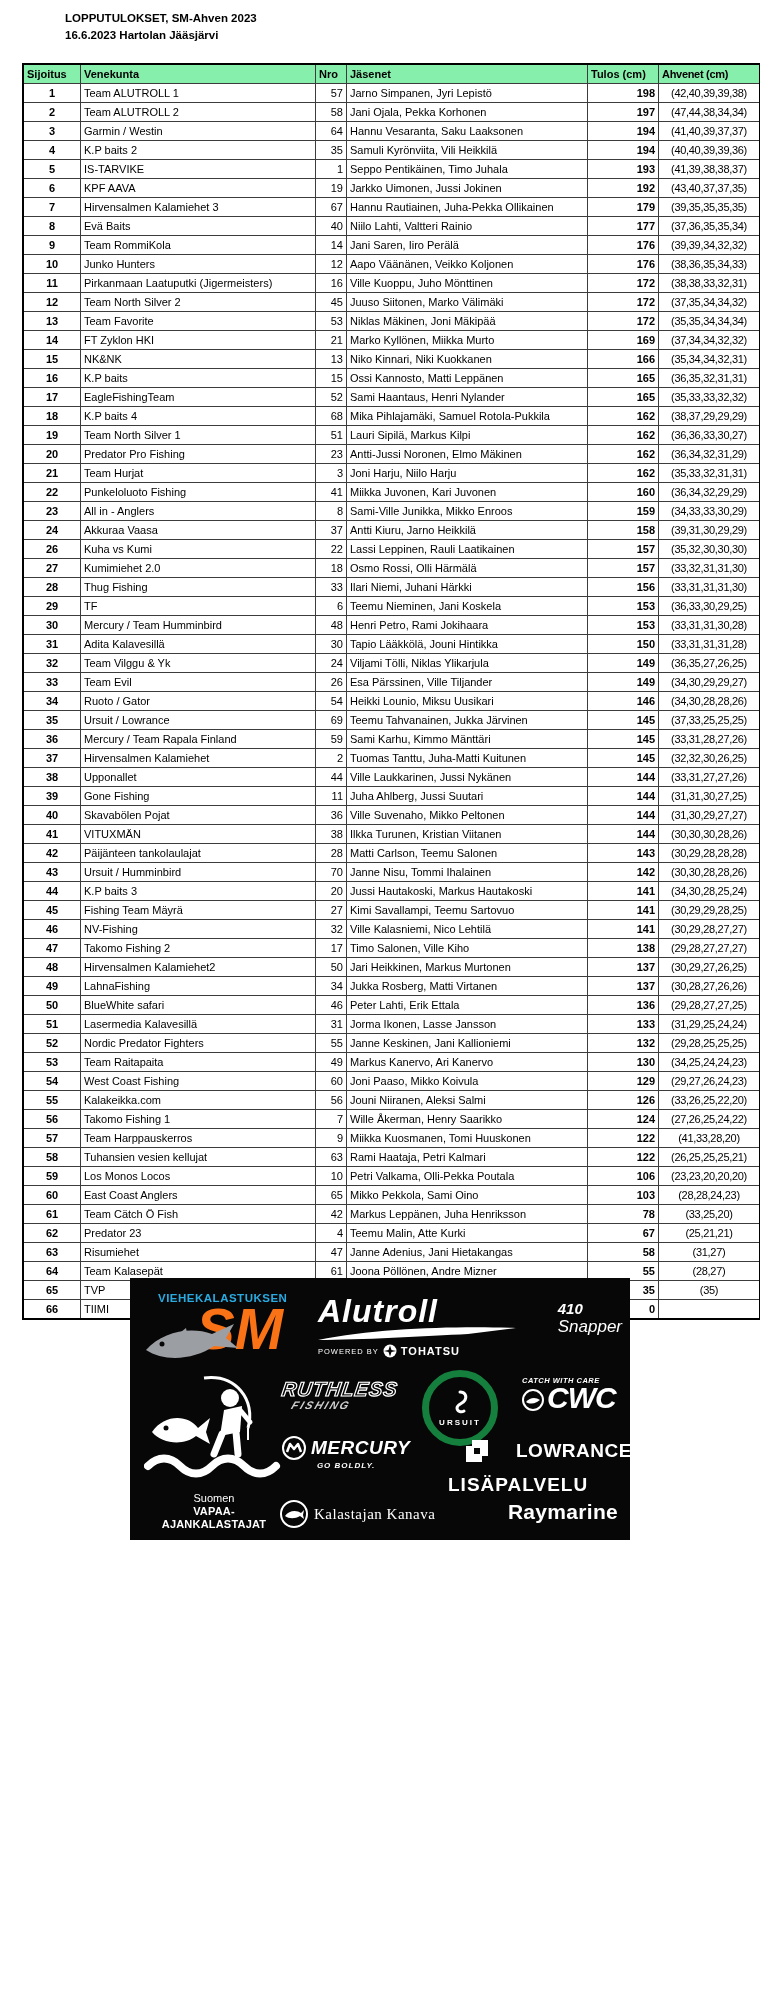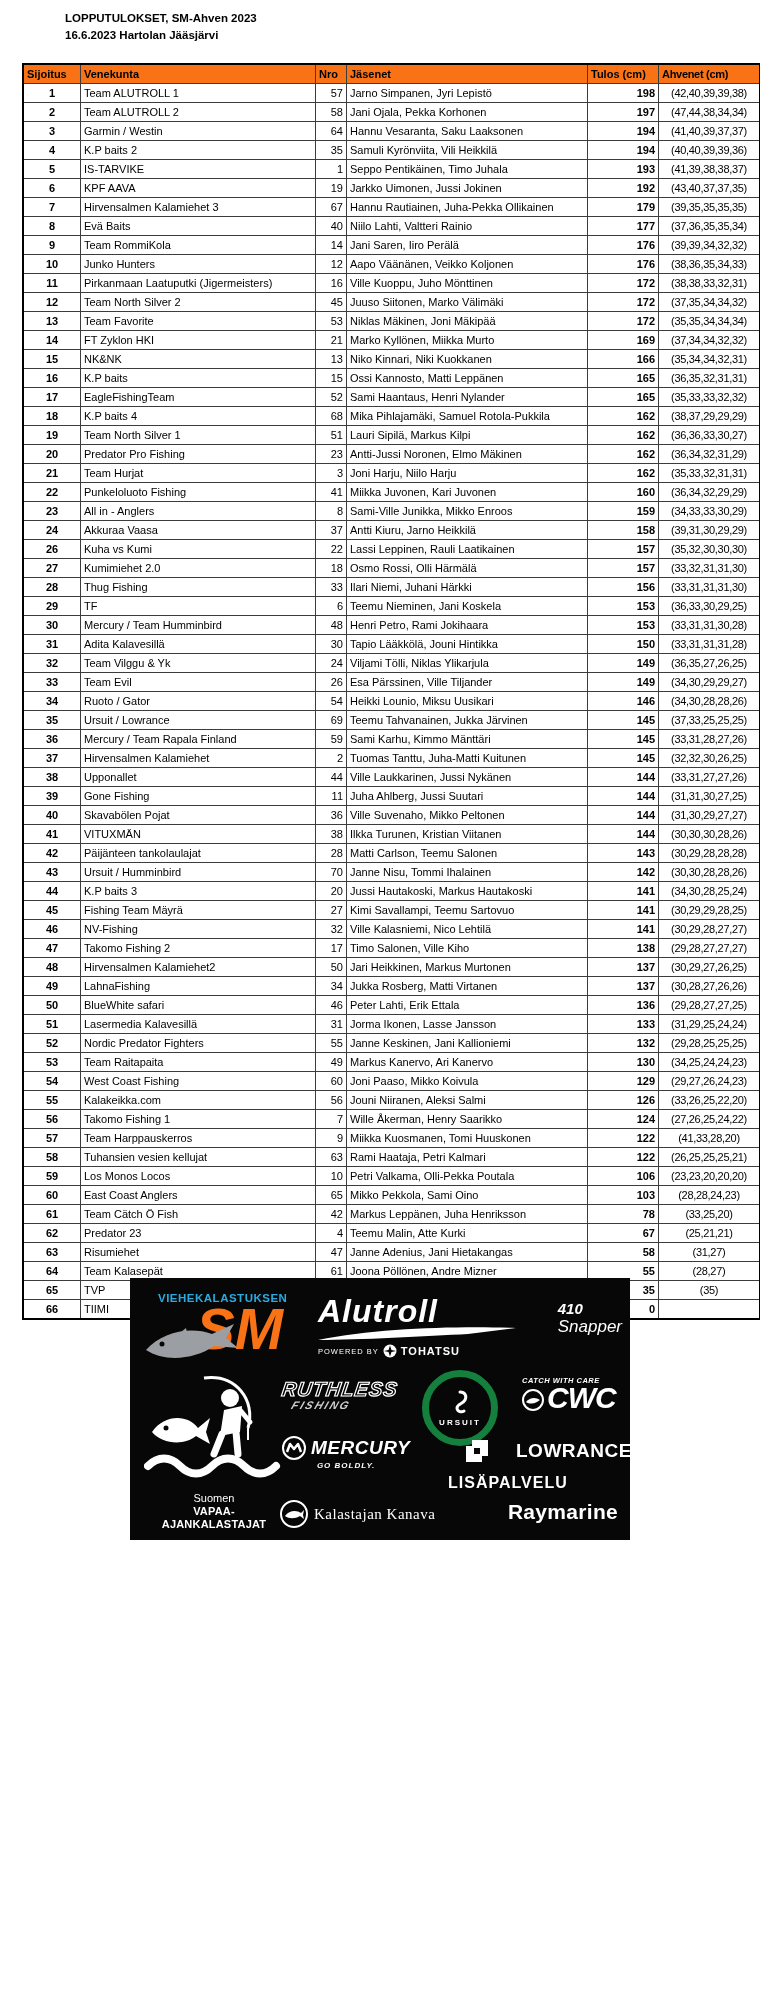--- a/index.html
+++ b/index.html
@@ -9,21 +9,21 @@
   }
   .doc-title{position:absolute;left:65px;top:10px;font-weight:bold;font-size:11.5px;line-height:17px;}
   
   .results{position:absolute;left:22px;top:63px;width:716px;border-collapse:collapse;table-layout:fixed;
            font-size:11px;}
   .results th,.results td{
     border:1px solid #3c3c3c;padding:0 3px;height:18px;line-height:18px;
     overflow:hidden;white-space:nowrap;
   }
   .results{border:2px solid #000;}
-  .results th{font-weight:bold;text-align:left;background:#f97316;}
+  .results th{font-weight:bold;text-align:left;background:#86efac;}
   .col-sij{width:50px;text-align:center;font-weight:bold;}
   th.col-sij{text-align:left;}
   .col-ven{width:228px;text-align:left;font-weight:normal;}
   .col-nro{width:24px;text-align:right;font-weight:normal;}
   th.col-nro{text-align:left;}
   .col-jas{width:234px;text-align:left;font-weight:normal;}
   .col-tul{width:64px;text-align:right;font-weight:bold;padding-right:6px;}
   th.col-tul{text-align:left;padding-right:3px;}
   .col-ahv{width:94px;text-align:center;font-weight:normal;letter-spacing:-0.3px;}
   th.col-ahv{text-align:left;margin-left:19px;}
@@ -43,21 +43,21 @@
   .ruthless2{font-weight:bold;font-style:italic;font-size:11px;letter-spacing:2px;color:#cfcfcf;transform:skewX(-20deg);margin-top:-2px;margin-left:10px;}
   .ursuit-ring{width:62px;height:62px;border:7px solid #15803d;border-radius:50%;display:flex;align-items:center;justify-content:center;flex-direction:column;}
   .ursuit-txt{font-size:8px;font-weight:bold;letter-spacing:2px;margin-top:2px;}
   .cwc-top{font-size:7.5px;font-weight:bold;font-style:italic;letter-spacing:0.5px;}
   .cwc-big{font-size:30px;font-weight:bold;font-style:italic;letter-spacing:-1px;line-height:26px;}
   .mercury-row{display:flex;align-items:center;gap:5px;}
   .mercury-txt{font-weight:bold;font-style:italic;font-size:19px;letter-spacing:0.5px;}
   .mercury-sub{font-weight:bold;font-style:italic;font-size:8px;letter-spacing:1px;text-align:center;margin-top:1px;}
   .lowrance-row{display:flex;align-items:center;gap:24px;}
   .lowrance-txt{font-weight:bold;font-size:19px;letter-spacing:0.5px;}
-  .lisapalvelu{font-weight:bold;font-size:16px;letter-spacing:1px;}
+  .lisapalvelu{font-weight:bold;font-size:19px;letter-spacing:1px;}
   .svk{text-align:center;line-height:13px;}
   .svk1{font-size:11px;}
   .svk2{font-size:11px;font-weight:bold;letter-spacing:0.2px;}
   .kk-row{display:flex;align-items:center;gap:6px;}
   .kk-txt{font-family:"Liberation Serif","DejaVu Serif",serif;font-size:15px;letter-spacing:0.5px;}
   .raymarine{font-weight:bold;font-size:21px;letter-spacing:0.3px;}
 </style>
 </head>
 <body>
 

